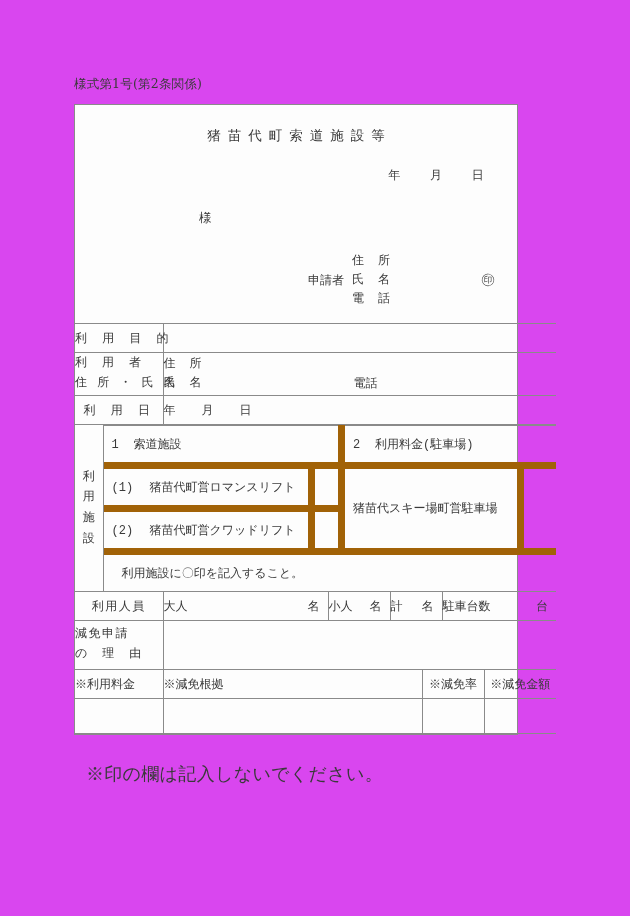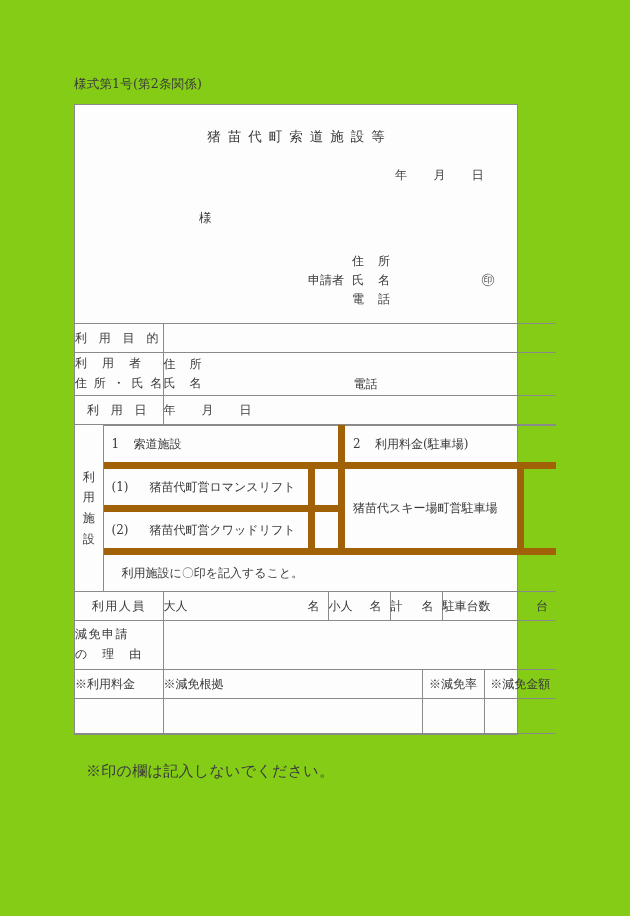--- a/index.html
+++ b/index.html
@@ -13,21 +13,21 @@
     position: relative;
     font-family: "DejaVu Serif", "Liberation Serif", serif;
     color: #3a3a3a;
     overflow: hidden;
   }
   .page {
     position: absolute;
     left: 0; top: 0;
     width: 630px;
     height: 916px;
-    background: #84cc16;
+    background: #d946ef;
   }
 
   
   .form-no {
     position: absolute;
     left: 74px;
     top: 76px;
     font-size: 12.5px;
     letter-spacing: 0.2px;
     white-space: nowrap;
@@ -35,20 +35,21 @@
 
   
   .frame {
     position: absolute;
     left: 74px;
     top: 104px;
     width: 444px;
     border: 1px solid #8a8a8a;
     box-sizing: border-box;
     background: #fdfdfd;
+    font-family: Liberation Mono, monospace;
   }
 
   
   .title-block {
     padding: 14px 0 0 0;
     height: 218px;
     position: relative;
     box-sizing: border-box;
   }
   .doc-title {
@@ -208,21 +209,21 @@
     position: relative;
     padding: 6px 8px;
     white-space: nowrap;
   }
   .cnt .unit { position: absolute; right: 8px; top: 6px; }
 
   .note-foot {
     position: absolute;
     left: 86px;
     top: 762px;
-    font-size: 15px;
+    font-size: 18px;
     letter-spacing: 0.3px;
   }
 </style>
 </head>
 <body>
 
 <div class="page">
 
   <div class="form-no">様式第1号(第2条関係)</div>
 

